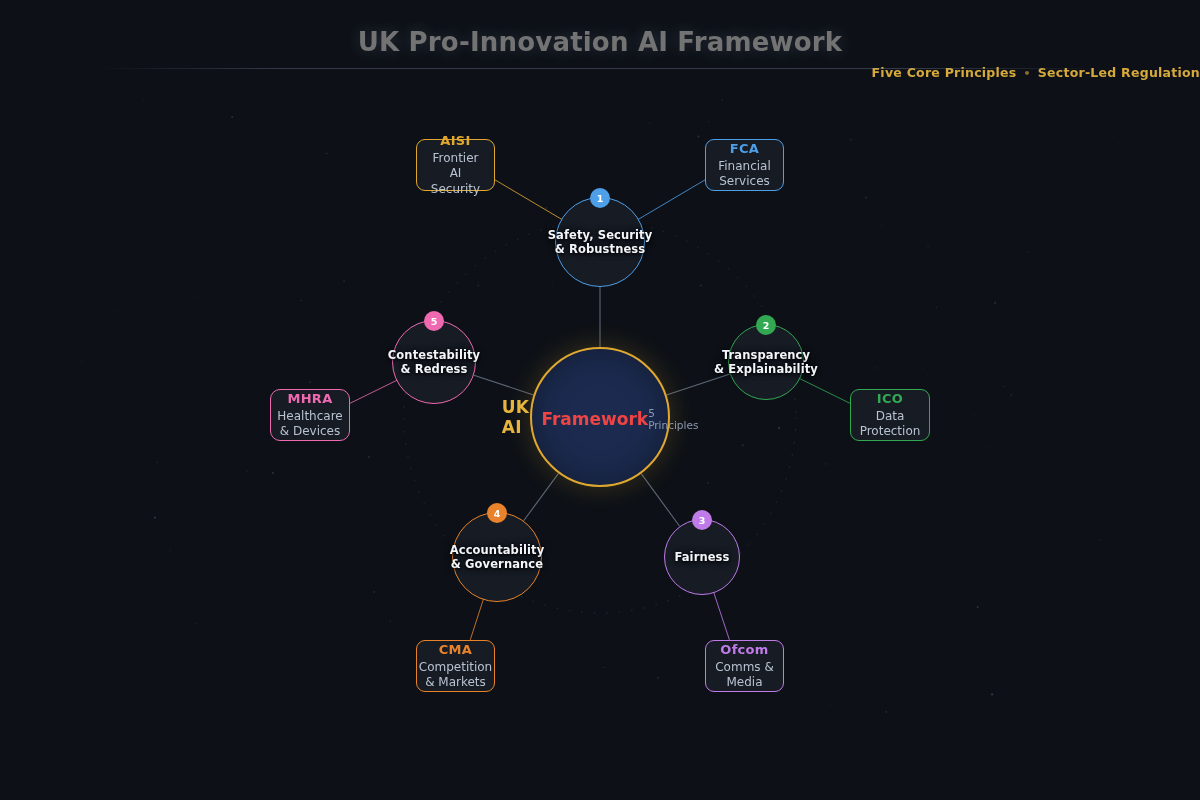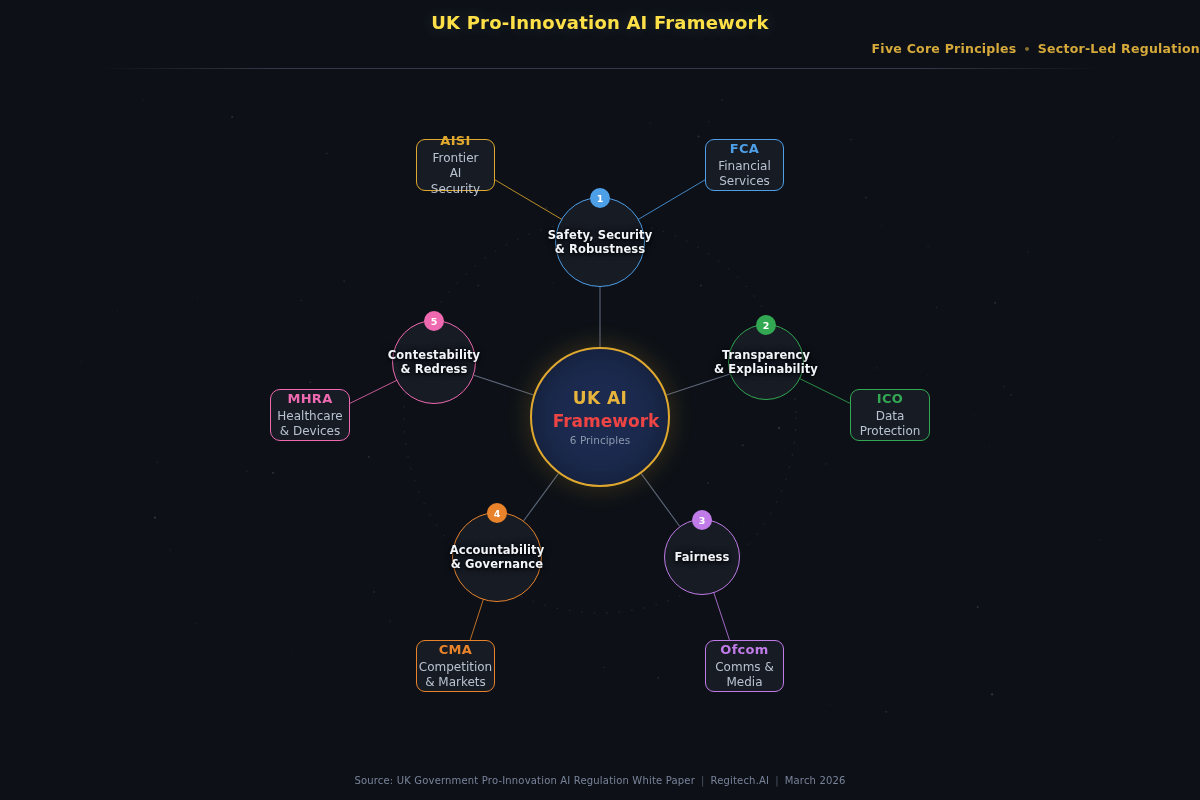--- a/index.html
+++ b/index.html
@@ -7,22 +7,22 @@
     width:1200px; height:800px;
     background:#0d1117;
     font-family:"DejaVu Sans", sans-serif;
     overflow:hidden;
   }
   #stage { position:relative; width:1200px; height:800px; }
 
   
   .header { position:absolute; top:0; left:0; width:1200px; text-align:center; }
   .title {
-    font-size:18px; font-weight:700; color:#fde047;
-    letter-spacing:.2px; margin-top:12px;
+    font-size:26px; font-weight:700; color:#737373;
+    letter-spacing:.2px; margin-top:27px;
     text-shadow:0 0 16px rgba(200,215,255,.18);
   }
   .subtitle {
     margin-top:8px; font-size:12.5px; font-weight:600;
     color:#d6a93b; letter-spacing:.25px;text-align:right;
   }
   .subtitle .dot { color:#8a7030; margin:0 7px; font-size:11px; }
   .hdr-rule {
     position:absolute; top:68px; left:100px; width:1000px; height:1px;
     background:linear-gradient(90deg,rgba(140,155,185,0) 0%,rgba(140,155,185,.30) 18%,
@@ -32,21 +32,21 @@
   
   svg.layer { position:absolute; top:0; left:0; width:1200px; height:800px; }
   svg.layer.back { z-index:1; }
 
   
   .node { position:absolute; z-index:3; }
 
   .hub {
     width:140px; height:140px; border-radius:50%;
     background:#1b2a4e; border:2.5px solid #e0a82e;
-    display:flex; flex-direction:column; align-items:center; justify-content:center;
+    display:flex; flex-direction:row; align-items:center; justify-content:center;
     box-shadow:0 0 26px rgba(224,168,46,.22), inset 0 0 30px rgba(0,0,0,.35);
   }
   .hub .h1 { font-size:17px; font-weight:700; color:#e8b53c; letter-spacing:.4px; }
   .hub .h2 { font-size:17px; font-weight:600; color:#ef4444; margin-top:3px;margin-left:12px; }
   .hub .h3 { font-size:10.5px; color:#8c98ad; margin-top:3px; }
 
   .pnode {
     border-radius:50%; background:#161b24;
     display:flex; align-items:center; justify-content:center;
     text-align:center; position:relative;
@@ -171,21 +171,21 @@
       <circle cx="650.0" cy="123.2" r="0.91" fill="#55617a" opacity="0.15"></circle>
       <circle cx="708.6" cy="121.7" r="1.11" fill="#55617a" opacity="0.12"></circle>
       <circle cx="963.3" cy="622.2" r="0.39" fill="#55617a" opacity="0.30"></circle>
     </svg>
 
   <div id="nodes">
       <div class="node" style="left: 530px; top: 347px;">
         <div class="hub" style="border-color: rgb(224, 168, 46); background: rgb(27, 42, 78);">
           <div class="h1">UK AI</div>
           <div class="h2">Framework</div>
-          <div class="h3">6 Principles</div>
+          <div class="h3">5 Principles</div>
         </div>
       </div>
       <div class="node" style="left: 555px; top: 197px; width: 90px; height: 90px;">
         <div class="pnode" style="width:100%;height:100%;border:1.5px solid #4d9fe8;">
           <div class="badge" style="background:#4d9fe8;">1</div>
           <div class="plabel">Safety, Security<br>&amp; Robustness</div>
         </div>
       </div>
       <div class="node" style="left: 728px; top: 324px; width: 76px; height: 76px;">
         <div class="pnode" style="width:100%;height:100%;border:1.5px solid #33a852;">
@@ -242,17 +242,14 @@
         </div>
       </div>
       <div class="node" style="left: 270px; top: 389px; width: 80px; height: 52px;">
         <div class="rbox" style="width:100%;height:100%;border-color:#ef69b0;border-radius:10px;">
           <div class="rname" style="color:#ef69b0;">MHRA</div>
           <div class="rdesc">Healthcare<br>&amp; Devices</div>
         </div>
       </div>
     </div>
 
-  <div class="footer">
-    <span>Source: UK Government Pro-Innovation AI Regulation White Paper</span><span class="sep">|</span><span>Regitech.AI</span><span class="sep">|</span><span>March 2026</span>
-  </div>
 
 </div>
 
 </body></html>

